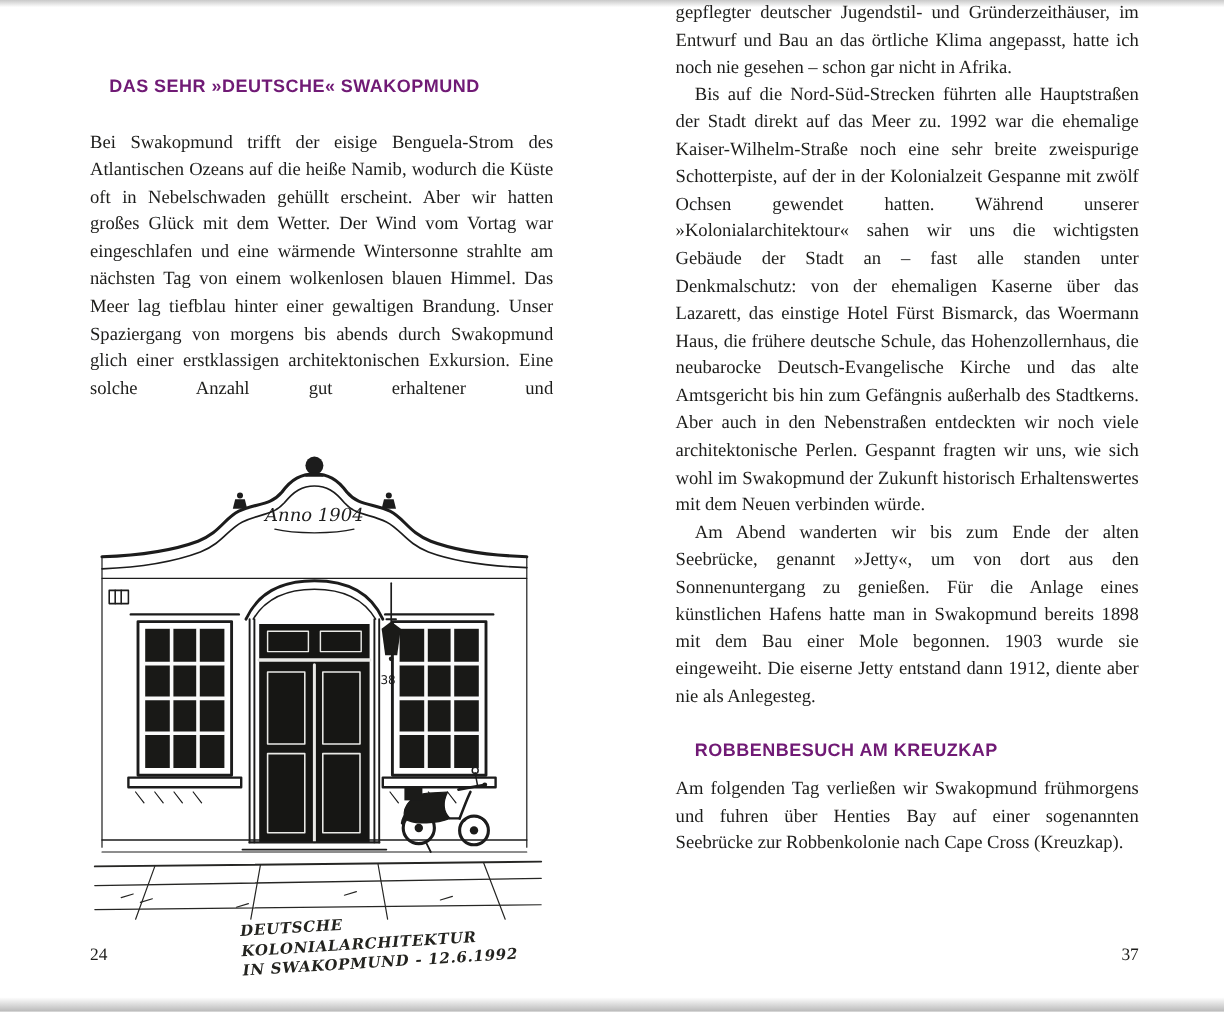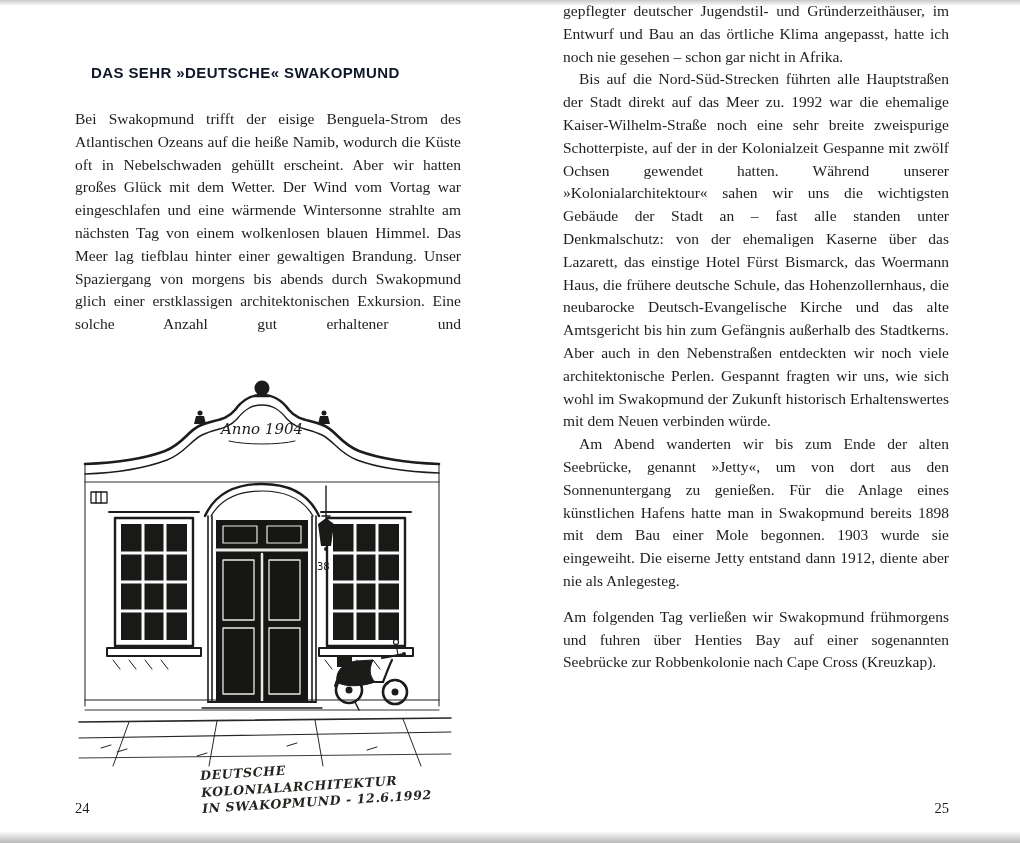--- a/index.html
+++ b/index.html
@@ -21,21 +21,21 @@
   }
   .page { position:absolute; top:0; width:386px; height:843px; }
   .page.left  { left:75px; }
   .page.right { left:563px; }
 
   h2.heading {
     font-family:"Liberation Sans", sans-serif;
     font-weight:700;
     font-size:15px;
     letter-spacing:0.4px;
-    color:#0f172a;
+    color:#701a75;
     white-space:nowrap;
   }
   .chapter-heading { margin:64px 0 0 16px; }
 
   p.body {
     font-size:15.5px;
     line-height:22.8px;
     text-align:justify;
     hyphens:auto; -webkit-hyphens:auto;
     color:#1d1d1b;
@@ -54,21 +54,21 @@
     position:absolute; left:126px; top:398px; width:260px;
     transform:rotate(-3.5deg);
     font-family:"DejaVu Serif", serif;
     font-style:italic; font-weight:700;
     font-size:12.5px; letter-spacing:0.6px; line-height:16.5px;
     color:#23231f;
   }
 
   .pagenum {
     position:absolute; top:788px;
-    font-size:14.5px; color:#1d1d1b;margin-top:12px;
+    font-size:14.5px; color:#1d1d1b;
   }
   .pagenum.num-left  { left:0; }
   .pagenum.num-right { right:0; }
 </style>
 </head>
 <body>
 
 <div class="edge-top"></div>
 <div class="edge-bottom"></div>
 
@@ -183,16 +183,17 @@
   </div>
 
   <div class="pagenum num-left">24</div>
 </div>
 
 <div class="page right">
   <p class="body p-first">gepflegter deutscher Jugendstil- und Gründerzeithäuser, im Entwurf und Bau an das örtliche Klima angepasst, hatte ich noch nie gesehen – schon gar nicht in Afrika.</p>
   <p class="body indent">Bis auf die Nord-Süd-Strecken führten alle Hauptstraßen der Stadt direkt auf das Meer zu. 1992 war die ehemalige Kaiser-Wilhelm-Straße noch eine sehr breite zweispurige Schotterpiste, auf der in der Kolonialzeit Gespanne mit zwölf Ochsen gewendet hatten. Während unserer »Kolonialarchitektour« sahen wir uns die wichtigsten Gebäude der Stadt an – fast alle standen unter Denkmalschutz: von der ehemaligen Kaserne über das Lazarett, das einstige Hotel Fürst Bismarck, das Woermann Haus, die frühere deutsche Schule, das Hohenzollernhaus, die neubarocke Deutsch-Evangelische Kirche und das alte Amtsgericht bis hin zum Gefängnis außerhalb des Stadtkerns. Aber auch in den Nebenstraßen entdeckten wir noch viele architektonische Perlen. Gespannt fragten wir uns, wie sich wohl im Swakopmund der Zukunft historisch Erhaltenswertes mit dem Neuen verbinden würde.</p>
   <p class="body indent">Am Abend wanderten wir bis zum Ende der alten Seebrücke, genannt »Jetty«, um von dort aus den Sonnenuntergang zu genießen. Für die Anlage eines künstlichen Hafens hatte man in Swakopmund bereits 1898 mit dem Bau einer Mole begonnen. 1903 wurde sie eingeweiht. Die eiserne Jetty entstand dann 1912, diente aber nie als Anlegesteg.</p>
 
+  <h2 class="heading section-heading">ROBBENBESUCH AM KREUZKAP</h2>
   <p class="body section-par">Am folgenden Tag verließen wir Swakopmund frühmorgens und fuhren über Henties Bay auf einer sogenannten Seebrücke zur Robbenkolonie nach Cape Cross (Kreuzkap).</p>
 
-  <div class="pagenum num-right">25</div>
+  <div class="pagenum num-right">37</div>
 </div>
 
 </body></html>

